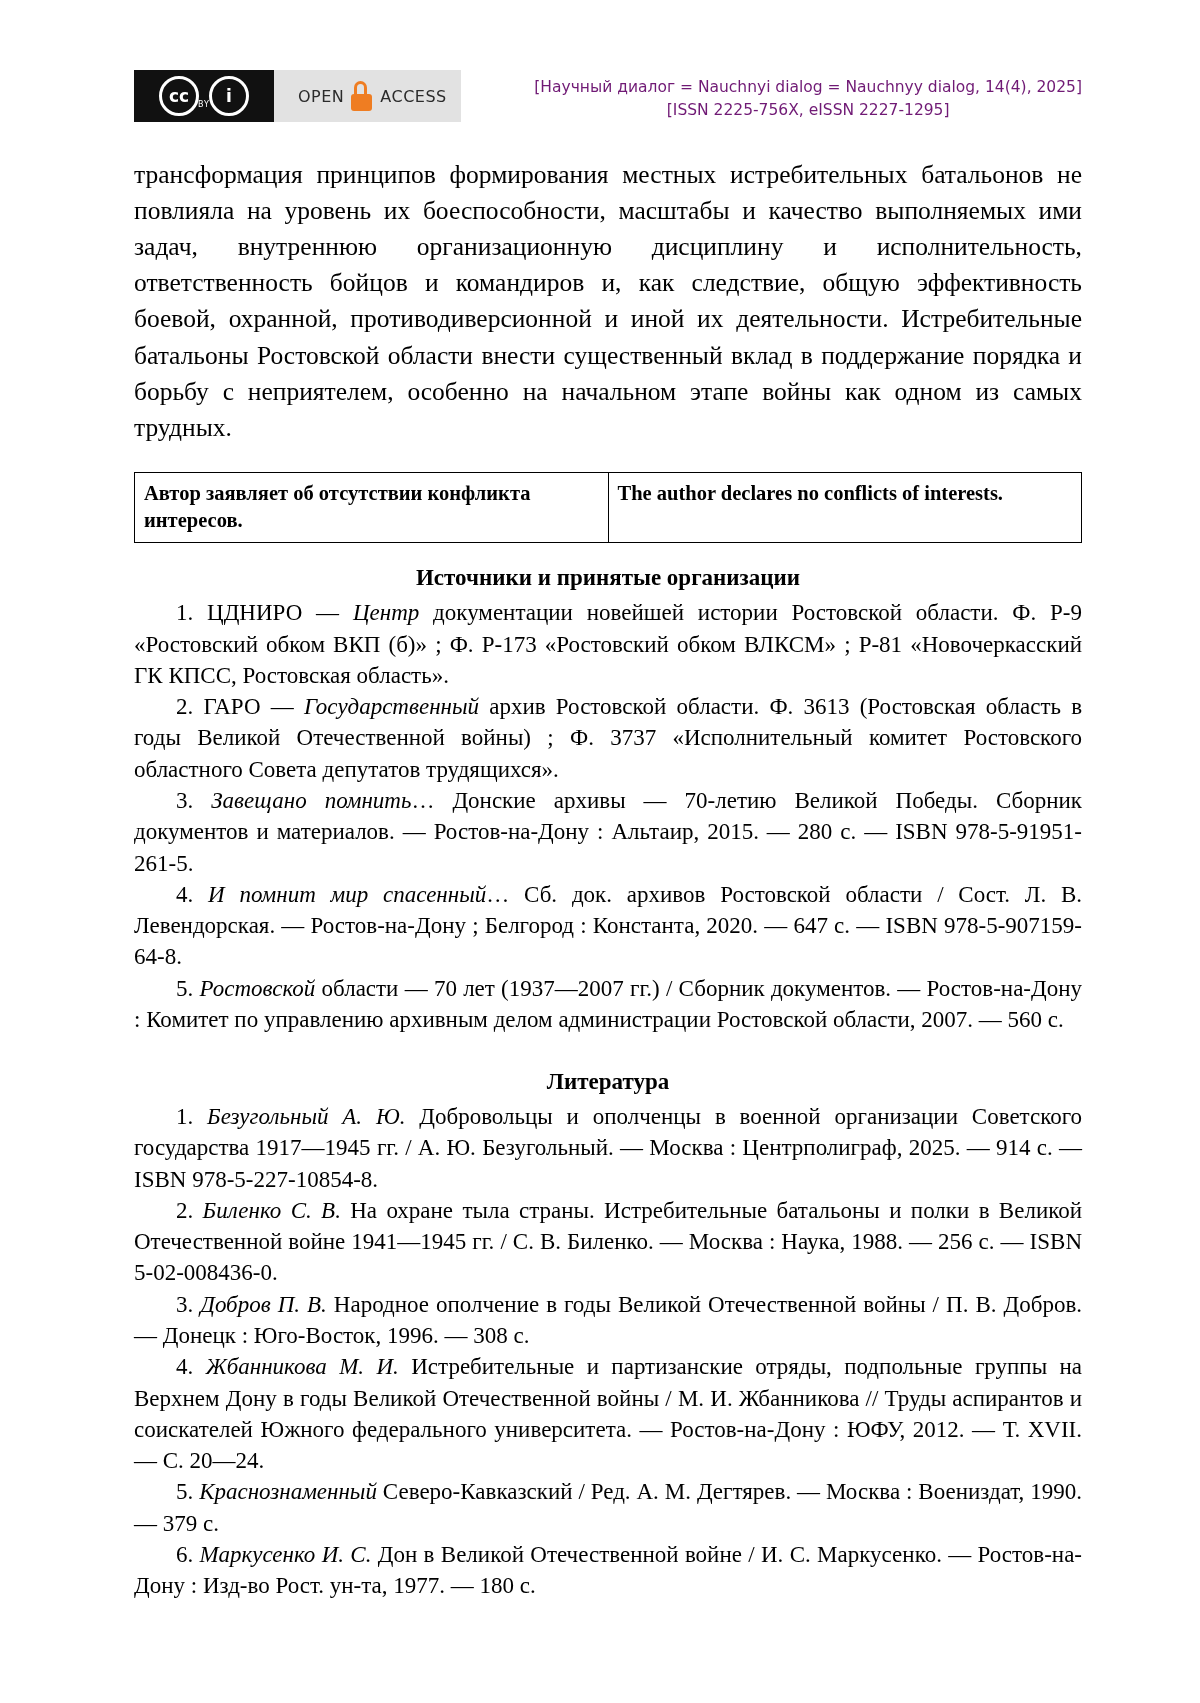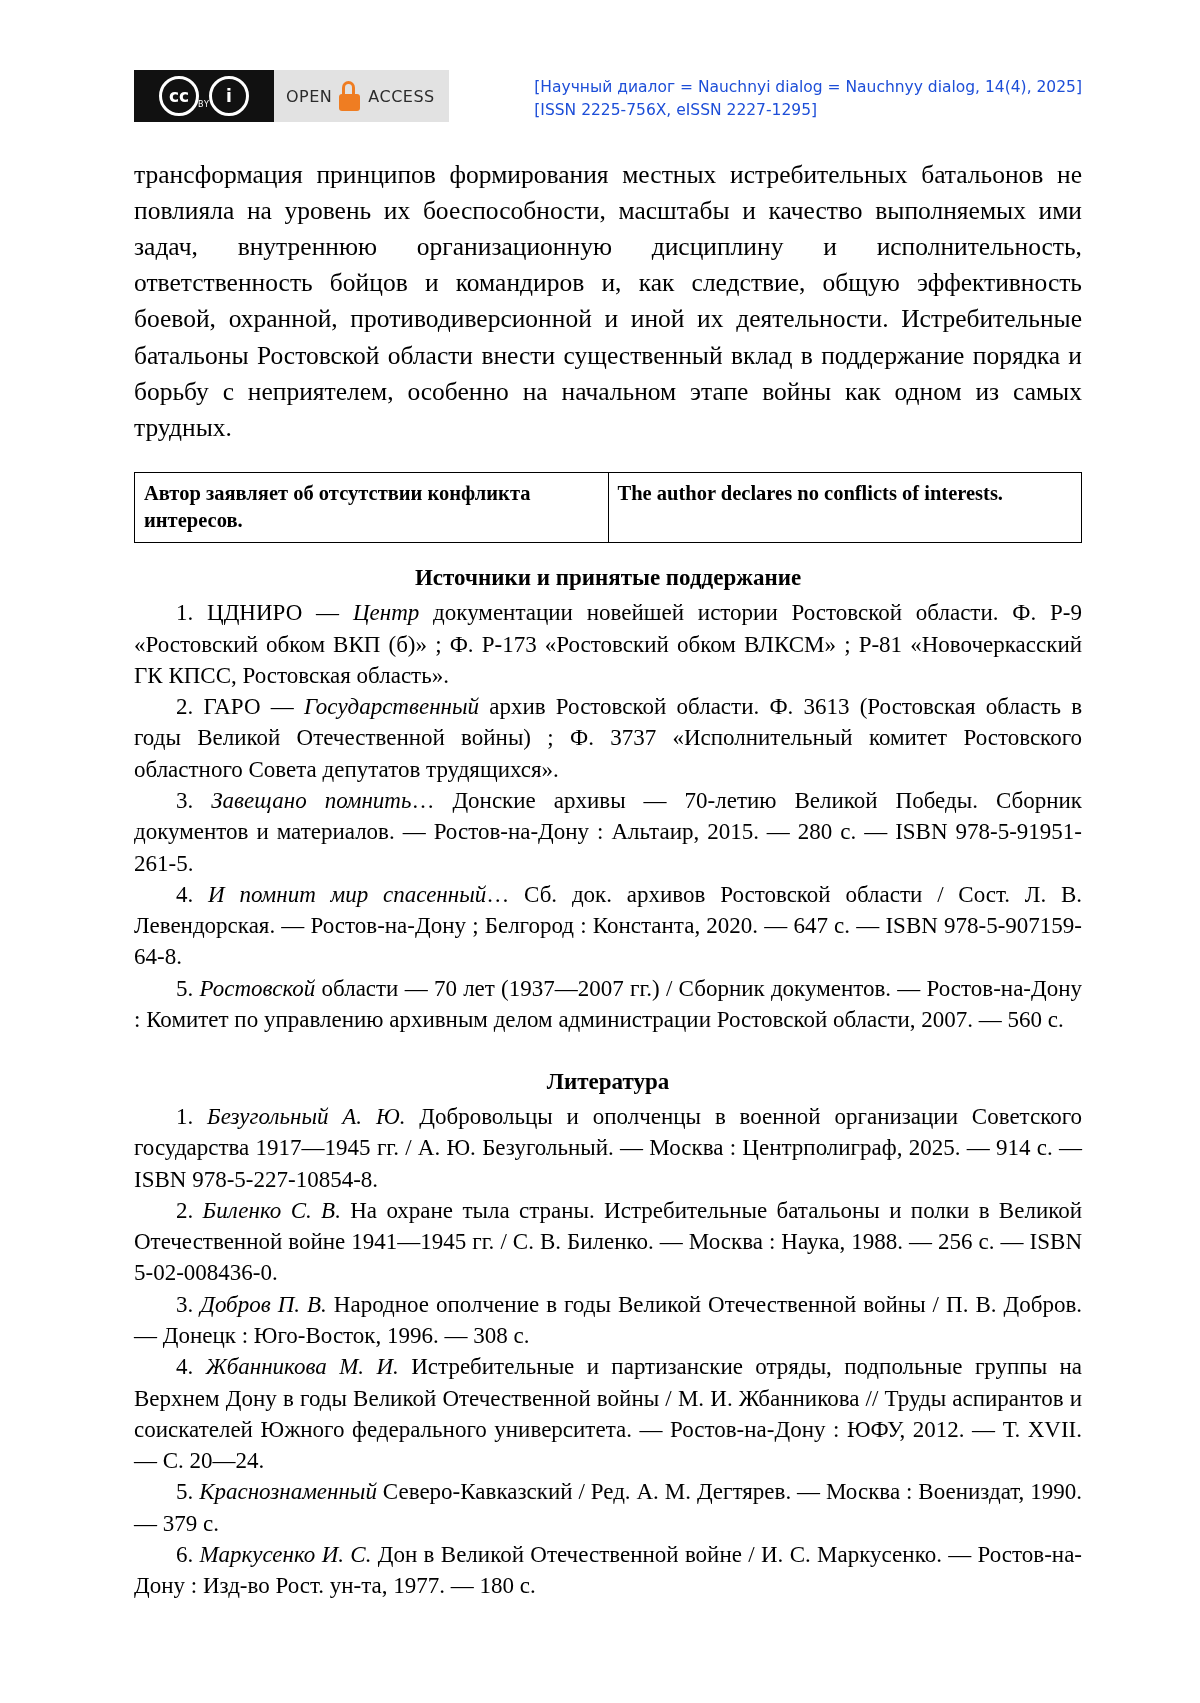--- a/index.html
+++ b/index.html
@@ -71,21 +71,21 @@
     color: #fff;
     font-family: "DejaVu Sans", sans-serif;
     font-size: 8px;
     letter-spacing: 1px;
   }
   .oa-text {
     background: #e2e2e2;
     height: 52px;
     display: flex;
     align-items: center;
-    padding: 0 14px 0 12px;
+    padding: 0 14px 0 24px;
     gap: 7px;
     font-family: "DejaVu Sans", sans-serif;
     font-size: 16px;
     letter-spacing: 0.5px;
     color: #2b2b2b;
   }
   .oa-lock {
     width: 22px;
     height: 30px;
     position: relative;
@@ -105,25 +105,25 @@
   .oa-lock .body {
     position: absolute;
     bottom: 0;
     left: 0;
     width: 21px;
     height: 17px;
     background: #ef7d22;
     border-radius: 3px;
   }
   .journal-meta {
-    text-align: left;
+    text-align: center;
     font-family: "DejaVu Sans", sans-serif;
     font-size: 15.5px;
     line-height: 1.5;
-    color: #1d4ed8;
+    color: #701a75;
     padding-top: 6px;
   }
 
   
   .para {
     text-align: justify;
     text-align-last: left;
     font-size: 25.5px;
     line-height: 1.42;
     hyphens: auto;
@@ -214,21 +214,21 @@
 
   <table class="conflict-table">
     <tbody>
         <tr>
       <td>Автор заявляет об отсутствии конфликта интересов.</td>
       <td>The author declares no conflicts of interests.</td>
     </tr>
   </tbody>
     </table>
 
-  <div class="section-head">Источники и принятые поддержание</div>
+  <div class="section-head">Источники и принятые организации</div>
   <div id="sources-list">
       <p class="ref"><span>1.</span><span> ЦДНИРО — </span><i>Центр</i><span> документации новейшей истории Ростовской области. Ф. Р-9 «Ростовский обком ВКП (б)» ; Ф. Р-173 «Ростовский обком ВЛКСМ» ; Р-81 «Новочеркасский ГК КПСС, Ростовская область».</span></p>
       <p class="ref"><span>2.</span><span> ГАРО — </span><i>Государственный</i><span> архив Ростовской области. Ф. 3613 (Ростовская область в годы Великой Отечественной войны) ; Ф. 3737 «Исполнительный комитет Ростовского областного Совета депутатов трудящихся».</span></p>
       <p class="ref"><span>3.</span><span> </span><i>Завещано помнить</i><span>… Донские архивы — 70-летию Великой Победы. Сборник документов и материалов. — Ростов-на-Дону : Альтаир, 2015. — 280 с. — ISBN 978-5-91951-261-5.</span></p>
       <p class="ref"><span>4.</span><span> </span><i>И помнит мир спасенный</i><span>… Сб. док. архивов Ростовской области / Сост. Л. В. Левендорская. — Ростов-на-Дону ; Белгород : Константа, 2020. — 647 с. — ISBN 978-5-907159-64-8.</span></p>
       <p class="ref"><span>5.</span><span> </span><i>Ростовской</i><span> области — 70 лет (1937—2007 гг.) / Сборник документов. — Ростов-на-Дону : Комитет по управлению архивным делом администрации Ростовской области, 2007. — 560 с.</span></p>
     </div>
 
   <div class="section-head lit">Литература</div>
   <div id="literature-list">

